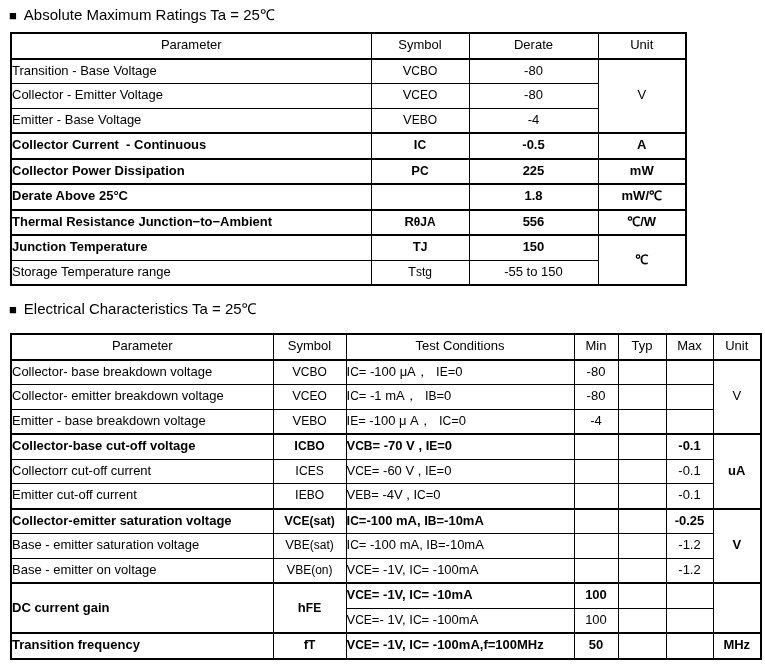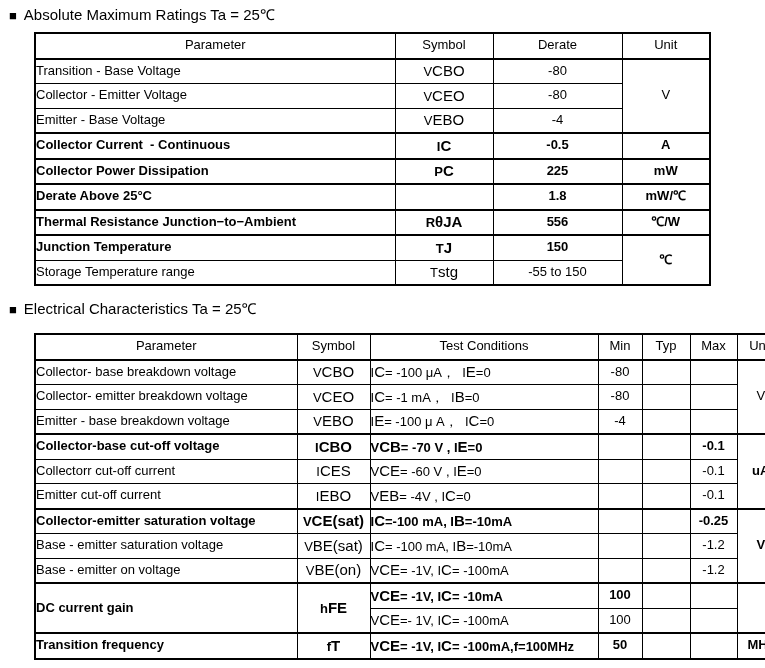--- a/index.html
+++ b/index.html
@@ -17,40 +17,39 @@
     white-space: pre;
   }
   #title-1 { top: 5px; }
   #title-2 { top: 299px; }
   .marker { font-size: 13px; line-height: 1; }
 
   table.dt {
     position: absolute; left: 10px;
     border-collapse: collapse; table-layout: fixed;
     border: 2px solid #000;
-    margin-left: 24px;
   }
   #t1 { top: 32px; width: 675px; }
   #t2 { top: 333px; width: 750px; }
 
   .dt th, .dt td {
     border-top: 1px solid #000;
     border-bottom: 1px solid #000;
     border-left: 1.5px solid #000;
     border-right: 1.5px solid #000;
     font-size: 13px; font-weight: normal;
     height: 23.5px; line-height: 1.15;
     padding: 0; vertical-align: middle;
     overflow: hidden; color: #000;
   }
   .dt thead th { border-bottom-width: 2px; text-align: center; }
   .dt tr.gt > th, .dt tr.gt > td { border-top-width: 2px; font-weight: bold; }
   .l { text-align: left; padding: 0 4px 0 7px; white-space: pre-wrap; }
   .ctr { text-align: center; }
-  .sm { font-size: 15px; }
+  .sm { font-size: 12px; }
 </style>
 </head>
 <body>
 
 <div class="sec-title" id="title-1">
   <span class="marker">■</span>
   <span>Absolute Maximum Ratings Ta = 25℃</span>
 </div>
 
 <table class="dt" id="t1">

